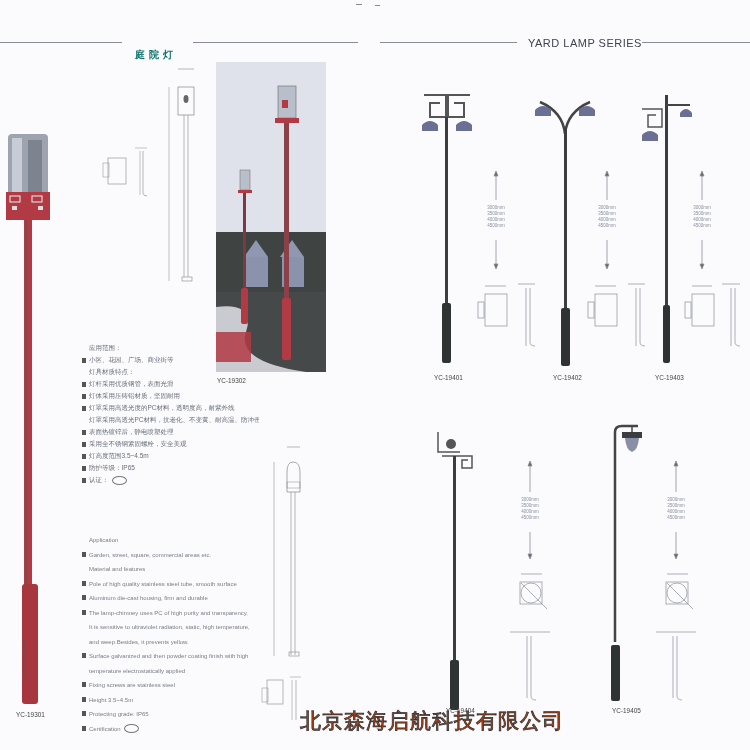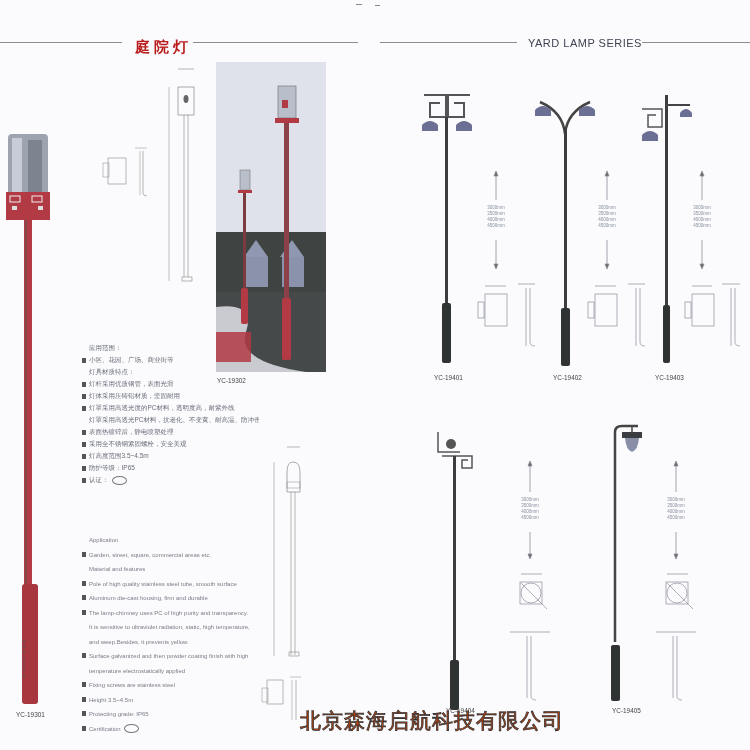--- a/index.html
+++ b/index.html
@@ -1,19 +1,19 @@
 <!DOCTYPE html>
 <html><head>
 <meta charset="utf-8">
 <style>
   html,body{margin:0;padding:0;background:#fbfbfd;}
   body{width:750px;height:750px;position:relative;overflow:hidden;font-family:"Liberation Sans",sans-serif;color:#555a66;}
   .abs{position:absolute;}
   .hline{position:absolute;height:1px;background:#8a8d96;}
-  .title-cn{position:absolute;left:135px;top:38px;font-family:"DejaVu Serif",serif;font-weight:bold;font-size:15px;letter-spacing:4px;color:#b91c1c;}
+  .title-cn{position:absolute;left:135px;top:48px;font-family:"DejaVu Serif",serif;font-weight:bold;font-size:10px;letter-spacing:4px;color:#0f766e;}
   .title-en{position:absolute;left:528px;top:37px;font-size:11px;letter-spacing:0.5px;color:#3e4352;font-weight:normal;}
   .model{position:absolute;font-size:8px;color:#444;font-family:"Liberation Sans Narrow","Liberation Sans",sans-serif;letter-spacing:0;transform:scaleX(0.8);transform-origin:left top;}
   .spec{position:absolute;left:81px;top:342px;width:170px;font-size:6.5px;line-height:12px;color:#6a6e7a;}
   .spec .hd{padding-left:8px;}
   .spec .it{position:relative;padding-left:8px;}
   .spec .it::before{content:"";position:absolute;left:1px;top:4px;width:4px;height:5px;background:#555;}
   .spec .cont{padding-left:8px;}
   .spec-en{position:absolute;left:81px;top:533px;width:170px;font-size:6px;line-height:14.5px;color:#7a7e88;}
   .spec-en .hd{padding-left:8px;}
   .spec-en .it{position:relative;padding-left:8px;white-space:nowrap;}

